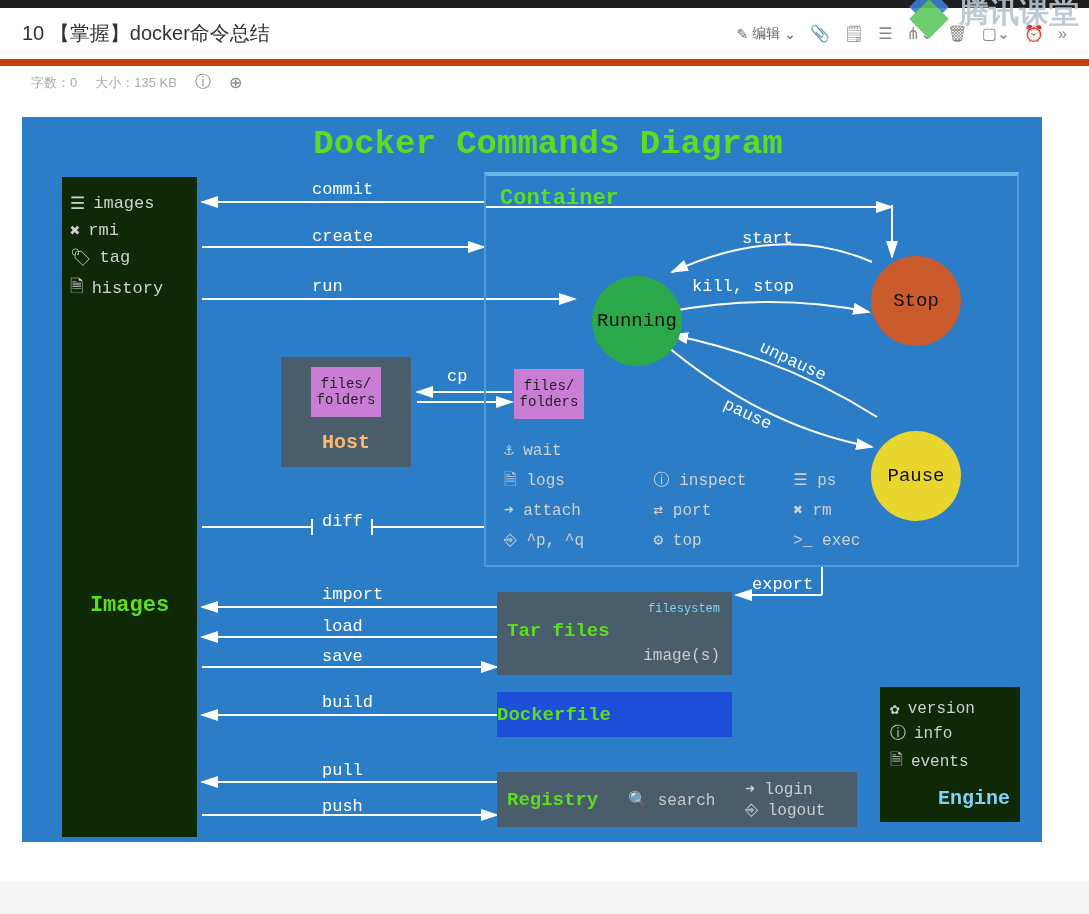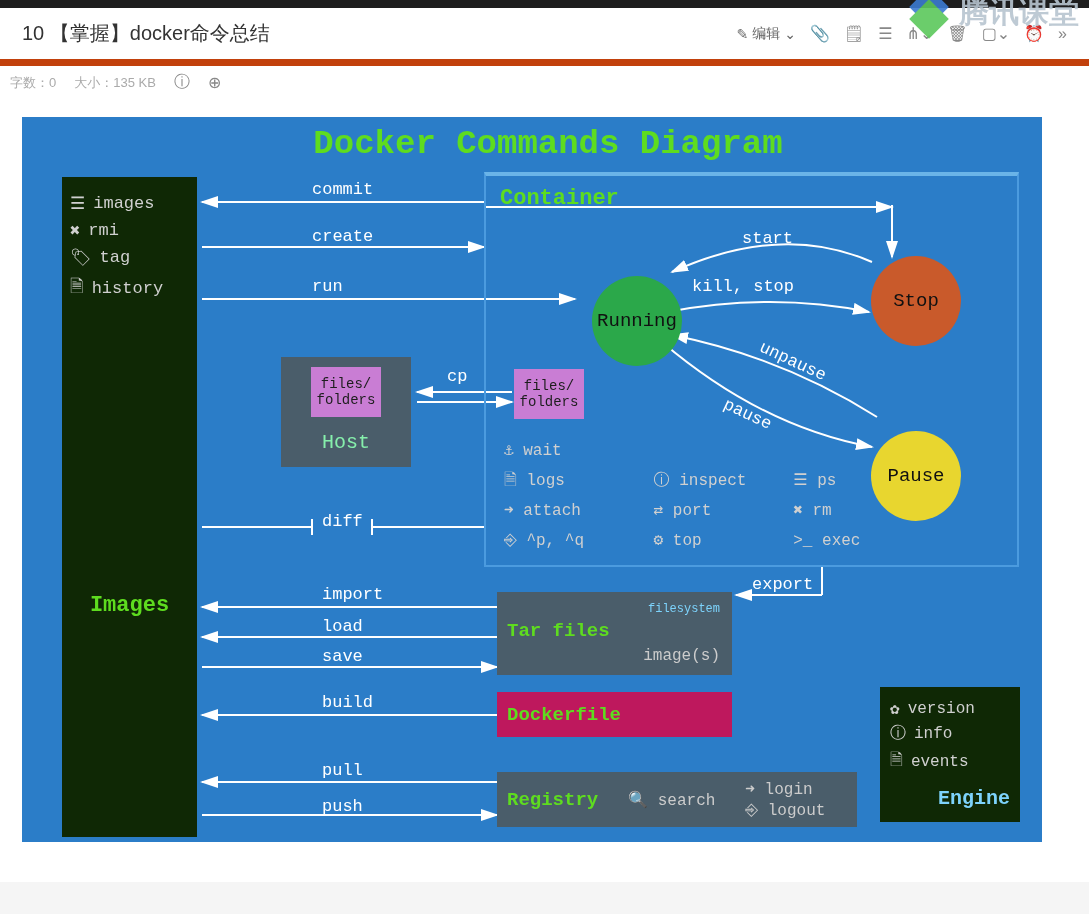--- a/index.html
+++ b/index.html
@@ -3,45 +3,45 @@
 <meta charset="utf-8">
 <style>
 * { box-sizing: border-box; margin: 0; padding: 0; }
 body { font-family: -apple-system, BlinkMacSystemFont, "Segoe UI", sans-serif; background: #f5f5f5; width: 1089px; }
 .topbar { background: #1e1e1e; height: 8px; }
 .header { background: #fff; padding: 12px 22px; display: flex; align-items: center; justify-content: space-between; border-bottom: 7px solid #c2410c; }
 .title { font-size: 20px; color: #333; }
 .toolbar { display: flex; align-items: center; gap: 14px; color: #666; font-size: 14px; }
 .toolbar-item { display: flex; align-items: center; gap: 4px; cursor: pointer; }
 .icon-btn { cursor: pointer; color: #888; font-size: 16px; }
-.meta { background: #fff; padding: 6px 10px 14px; color: #aaa; font-size: 13px; display: flex; gap: 18px; align-items: center; }
+.meta { background: #fff; padding: 6px 31px 14px; color: #aaa; font-size: 13px; display: flex; gap: 18px; align-items: center; }
 .diagram-wrap { background: #fff; padding: 10px 10px 40px 22px; }
 .diagram { background: #2b7dc8; width: 1020px; height: 725px; position: relative; font-family: "Courier New", monospace; color: #fff; overflow: hidden; }
 .d-title { position: absolute; top: 8px; left: 0; right: 0; text-align: center; color: #5edc1f; font-size: 34px; font-weight: bold; padding-left: 32px; }
 .images-panel { position: absolute; left: 40px; top: 60px; width: 135px; height: 660px; background: #0f2805; padding: 10px 8px; }
 .images-panel .row { color: #d0d0d0; font-size: 17px; margin: 6px 0; display: flex; gap: 8px; align-items: center; }
 .images-label { color: #5edc1f; font-size: 22px; font-weight: bold; margin-top: 290px; text-align: center; }
 .container-box { position: absolute; left: 462px; top: 55px; width: 535px; height: 395px; border: 2px solid #4b9bdf; border-top: 4px solid #6ab4e8; }
 .container-label { color: #5edc1f; font-size: 22px; font-weight: bold; position: absolute; left: 14px; top: 10px; }
 .state { position: absolute; border-radius: 50%; display: flex; align-items: center; justify-content: center; font-size: 19px; color: #1e1e1e; }
 .state.running { left: 106px; top: 100px; width: 90px; height: 90px; background: #2ba84a; color: #111; }
 .state.stop { left: 385px; top: 80px; width: 90px; height: 90px; background: #c95a2b; color: #111; }
 .state.pause { left: 385px; top: 255px; width: 90px; height: 90px; background: #e8d62f; color: #111; }
 .cmdgrid { position: absolute; left: 18px; top: 260px; font-size: 16px; color: #d0d0d0; line-height: 30px; }
 .cmdgrid .col { display: inline-block; vertical-align: top; }
 .c1 { width: 140px; } .c2 { width: 130px; } .c3 { width: 110px; }
 .host-box { position: absolute; left: 259px; top: 240px; width: 130px; height: 110px; background: #4a5d6a; display: flex; flex-direction: column; align-items: center; justify-content: flex-start; padding-top: 10px; }
 .files-box { width: 70px; height: 50px; background: #c97dd4; color: #1e1e1e; font-size: 14px; display: flex; align-items: center; justify-content: center; text-align: center; line-height: 16px; }
-.host-label { color: #86efac; font-size: 20px; margin-top: 14px; font-weight: normal; }
+.host-label { color: #fdba74; font-size: 20px; margin-top: 14px; font-weight: bold; }
 .files-box2 { position: absolute; left: 492px; top: 252px; width: 70px; height: 50px; background: #c97dd4; color: #1e1e1e; font-size: 14px; display: flex; align-items: center; justify-content: center; text-align: center; line-height: 16px; }
 .tar-box { position: absolute; left: 475px; top: 475px; width: 235px; height: 83px; background: #4a5d6a; }
 .tar-box .lbl { color: #5edc1f; font-size: 19px; font-weight: bold; position: absolute; left: 10px; top: 28px; }
 .tar-box .t1 { position: absolute; right: 12px; top: 10px; color: #7dd3fc; font-size: 12px; }
 .tar-box .t2 { position: absolute; right: 12px; bottom: 10px; color: #ccc; font-size: 16px; }
-.dockerfile-box { position: absolute; left: 475px; top: 575px; width: 235px; height: 45px; background: #be185d; display: flex; align-items: center; padding-left: 10px; }
+.dockerfile-box { position: absolute; left: 475px; top: 575px; width: 235px; height: 45px; background: #1d4ed8; display: flex; align-items: center; }
 .dockerfile-box .lbl { color: #5edc1f; font-size: 19px; font-weight: bold; }
 .registry-box { position: absolute; left: 475px; top: 655px; width: 360px; height: 55px; background: #4a5d6a; display: flex; align-items: center; padding-left: 10px; gap: 30px; color: #ccc; font-size: 16px; }
 .registry-box .lbl { color: #5edc1f; font-size: 19px; font-weight: bold; }
 .engine-box { position: absolute; left: 858px; top: 570px; width: 140px; height: 135px; background: #0f2805; padding: 8px 10px; color: #d0d0d0; font-size: 16px; }
 .engine-box .row { margin: 4px 0; display: flex; gap: 8px; align-items: center; }
 .engine-label { color: #7dd3fc; font-size: 20px; font-weight: bold; margin-top: 12px; text-align: right; }
 .arrow-lbl { position: absolute; color: #fff; font-size: 17px; }
 svg.diagram-svg { position: absolute; left: 0; top: 0; width: 1020px; height: 725px; pointer-events: none; }
 .watermark { position: absolute; right: 10px; top: -8px; font-size: 30px; color: #b8c5d0; font-weight: bold; opacity: 0.9; display: flex; align-items: center; gap: 8px; z-index: 50; }
 .wm-icon { width: 40px; height: 40px; position: relative; }

